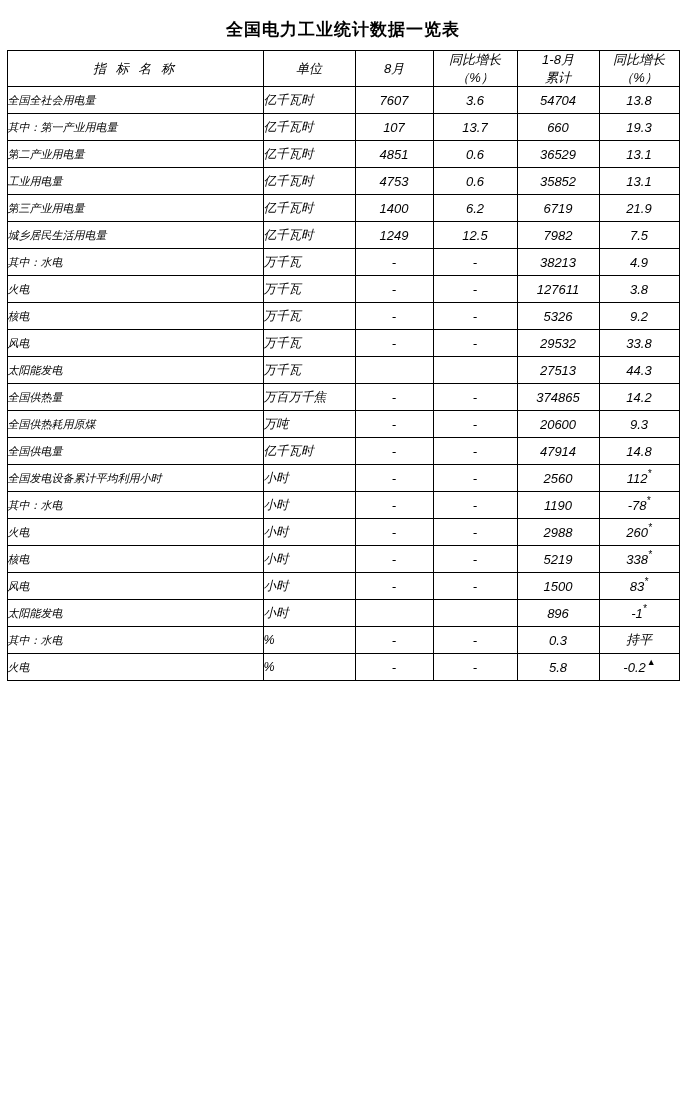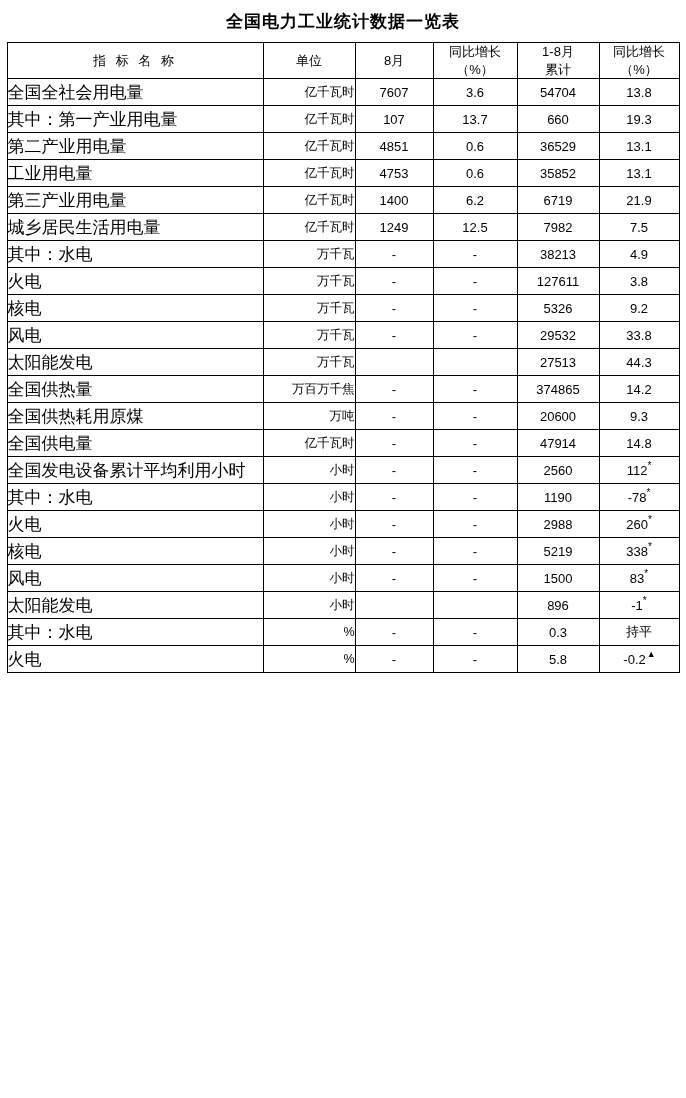--- a/index.html
+++ b/index.html
@@ -10,35 +10,37 @@
   body {
     width: 686px;
     height: 1098px;
     font-family: "Liberation Sans", "DejaVu Sans", sans-serif;
     color: #000000;
     overflow: hidden;
   }
   .page {
     width: 686px;
     box-sizing: border-box;
+    margin-top: 8px;
   }
   .title {
     text-align: center;
     font-size: 17px;
     font-weight: bold;
     letter-spacing: 1px;
     padding: 10px 0 9px 0;
     font-family: "DejaVu Sans", "Liberation Sans", sans-serif;
   }
   table.stat {
     border-collapse: collapse;
     width: 672px;
     margin: 0 auto;
     table-layout: fixed;
     font-size: 12.5px;
+    font-style: italic;
   }
   table.stat td, table.stat th {
     border: 1px solid #000000;
     padding: 0;
     height: 26px;
     vertical-align: middle;
     font-weight: normal;
   }
   
   col.c0 { width: 256px; }
@@ -55,29 +57,29 @@
     height: 29px;
   }
   .hdr-2line {
     line-height: 1.35;
   }
   .hdr-spaced {
     letter-spacing: 3px;
   }
   td.lbl {
     text-align: left;
-    font-size: 17px;
+    font-size: 11px;
   }
   .ind0 { padding-left: 8px; }
   .ind1 { padding-left: 30px; }
   .ind2 { padding-left: 52px; }
   .ind3 { padding-left: 74px; }
   .ind4 { padding-left: 60px; }
   .unit {
-    text-align: right;
+    text-align: left;
     font-size: 12.5px;
   }
   .num {
     text-align: center;
     font-size: 13px;
   }
   .sup {
     font-size: 10px;
     vertical-align: super;
     position: relative;

